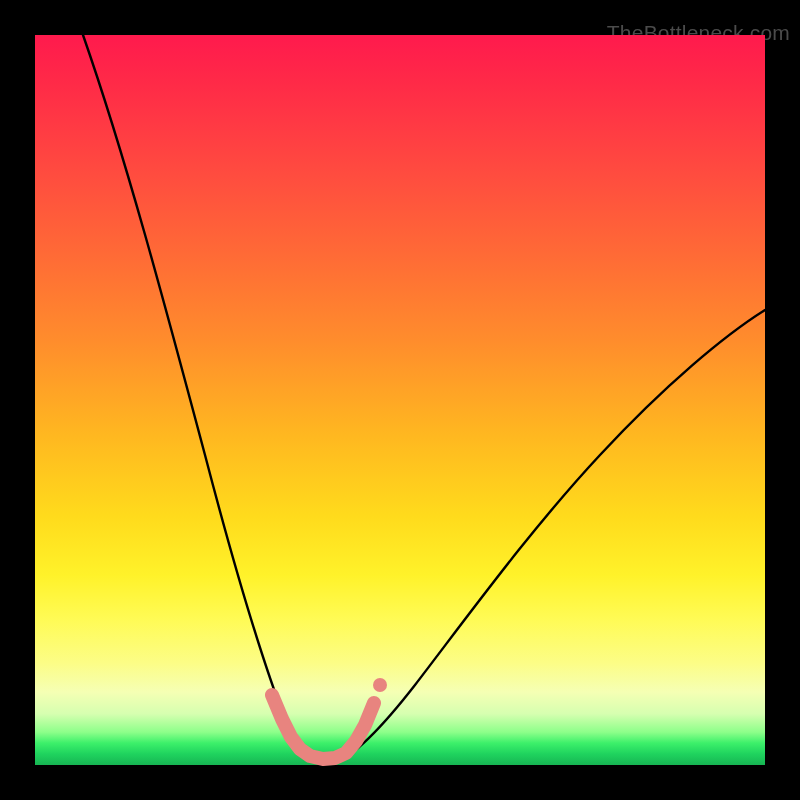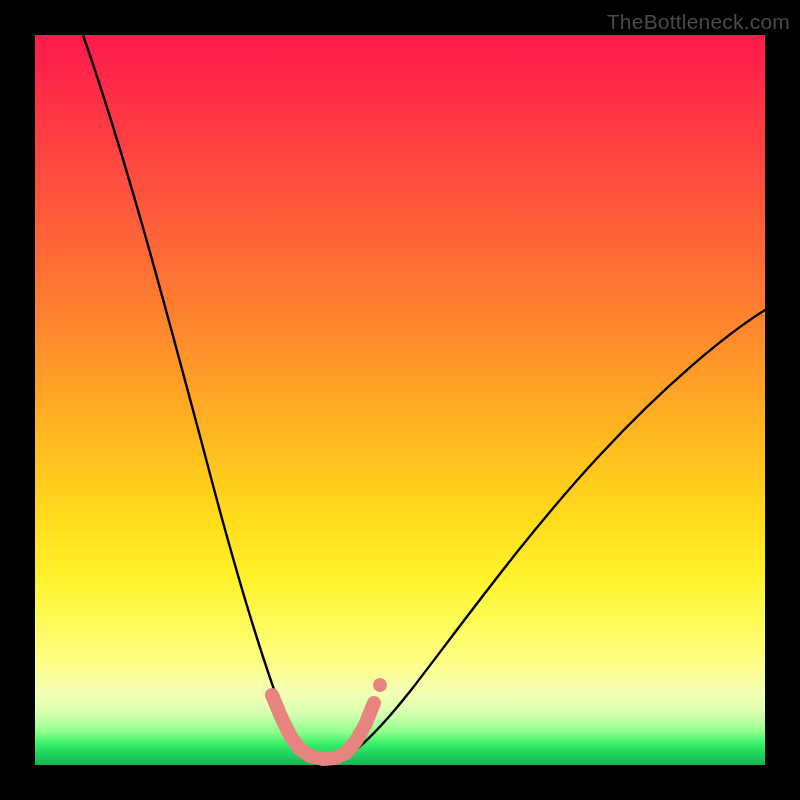--- a/index.html
+++ b/index.html
@@ -41,21 +41,21 @@
       #f5ffb4 90%,
       #d6ffb0 93%,
       #8dff8a 95.5%,
       #3cf06a 97%,
       #1fd35e 98.5%,
       #17b553 100%
     );
   }
   .watermark {
     position: absolute;
-    top: 10px;
+    top: 21px;
     right: 10px;
     color: #4b4b4b;
     font-size: 21px;
     letter-spacing: 0.2px;
     font-weight: 500;
     user-select: none;
   }
   svg.curves {
     position: absolute;
     left: 0;

